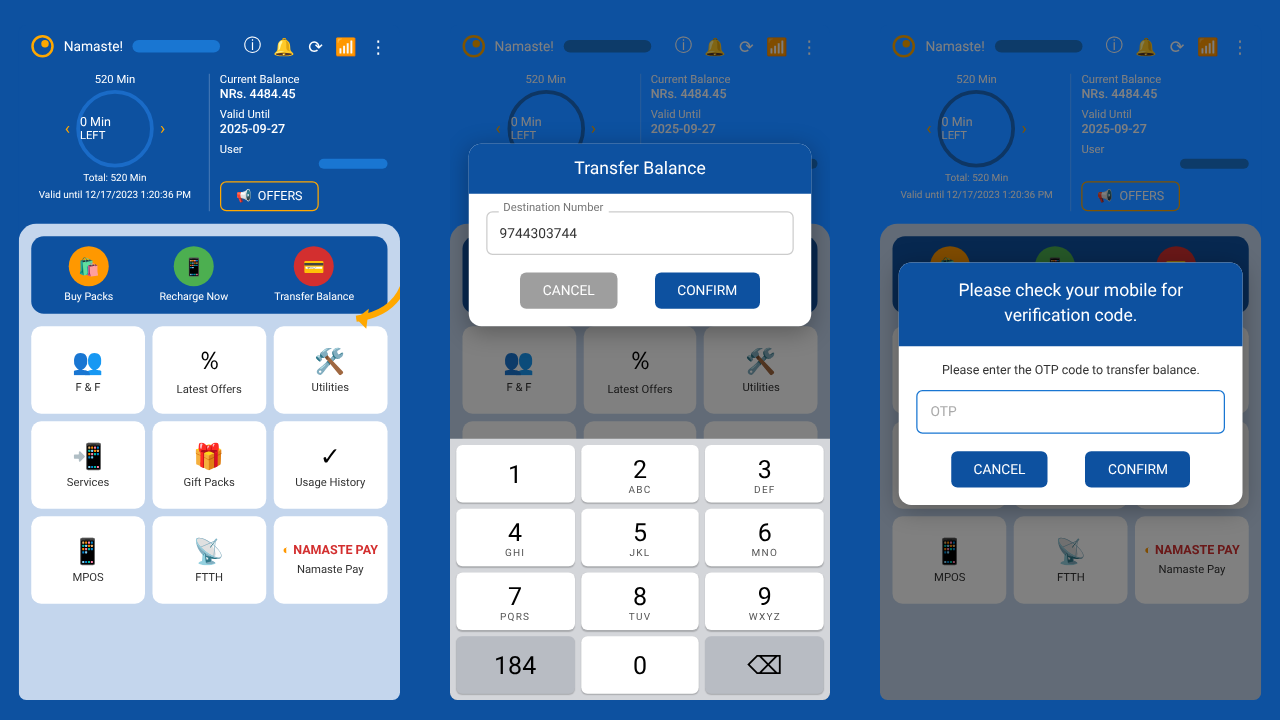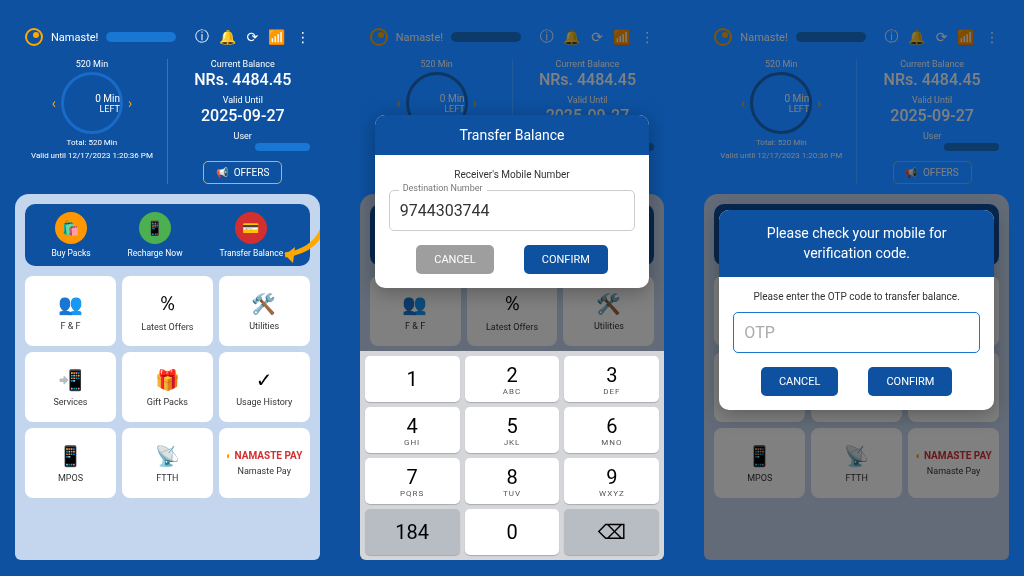--- a/index.html
+++ b/index.html
@@ -13,28 +13,28 @@
 .greeting{color:#fff;font-size:11px}
 .name-pill{width:70px;height:10px;background:#1976d2;border-radius:5px}
 .hdr-icons{margin-left:auto;display:flex;gap:10px;align-items:center}
 .hdr-icons span{color:#fff;font-size:14px;cursor:pointer}
 
 .top-section{display:flex;padding:5px 10px 10px}
 .dial-area{flex:1;display:flex;flex-direction:column;align-items:center;position:relative}
 .dial-top{color:#fff;font-size:9px;margin-bottom:3px}
 .dial-row{display:flex;align-items:center;gap:5px}
 .arr{color:#ffa800;font-size:14px;cursor:pointer}
-.dial{width:62px;height:62px;border:3px solid #1a6bc7;border-radius:50%;display:flex;flex-direction:column;align-items:flex-end;justify-content:center}
+.dial{width:62px;height:62px;border:3px solid #1a6bc7;border-radius:50%;display:flex;flex-direction:column;align-items:flex-start;justify-content:center}
 .dial .v{color:#fff;font-size:10px}
 .dial .l{color:#fff;font-size:9px}
 .dial-bot{color:#fff;font-size:8px;margin-top:4px;}
 .divider{width:1px;background:rgba(255,255,255,0.2);margin:0 8px}
-.balance{flex:1;text-align:center}
+.balance{flex:1;text-align:left}
 .balance .lbl{color:#fff;font-size:9px;margin-bottom:1px}
-.balance .val{color:#fff;font-size:16px;font-weight:500;margin-bottom:6px}
+.balance .val{color:#fff;font-size:10px;font-weight:500;margin-bottom:6px}
 .user-pill{width:55px;height:8px;background:#1976d2;border-radius:4px;margin-left:auto;margin-top:2px}
 .offers-btn{border:1.5px solid #ffa800;border-radius:5px;padding:5px 12px;color:#fff;font-size:10px;display:inline-flex;align-items:center;gap:5px;margin-top:10px;cursor:pointer}
 .offers-btn::before{content:"📢";font-size:10px}
 
 .content{flex:1;background:#c4d6ed;border-radius:14px 14px 0 0;padding:10px;overflow:hidden}
 .actions{background:#0d51a0;border-radius:10px;padding:8px;display:flex;justify-content:space-around;margin-bottom:10px}
 .action{display:flex;flex-direction:column;align-items:center;gap:4px;cursor:pointer}
 .action-ic{width:32px;height:32px;border-radius:50%;display:flex;align-items:center;justify-content:center;font-size:14px}
 .ic-orange{background:#ff9800}
 .ic-green{background:#4caf50}
@@ -50,21 +50,21 @@
 
 .arrow-curve{position:absolute;top:195px;right:-10px;width:60px;height:50px;z-index:10}
 .arrow-curve svg{width:100%;height:100%}
 
 .modal{position:absolute;top:95px;left:15px;right:15px;background:#fff;border-radius:10px;z-index:20;box-shadow:0 4px 20px rgba(0,0,0,0.3)}
 .modal-hd{background:#0d51a0;color:#fff;text-align:center;padding:12px;border-radius:10px 10px 0 0;font-size:14px}
 .modal-bd{padding:14px}
 .modal-lbl{font-size:10px;color:#333;text-align:center;margin-bottom:10px}
 .field{position:relative;margin-bottom:14px}
 .field-lbl{position:absolute;top:-7px;left:10px;background:#fff;padding:0 4px;font-size:9px;color:#777}
-.field-in{width:100%;padding:10px;border:1px solid #ccc;border-radius:5px;font-size:16px;color:#333}
+.field-in{width:100%;padding:10px;border:1px solid #ccc;border-radius:5px;font-size:11px;color:#333}
 .field.active .field-lbl{color:#ffa800}
 .field.active .field-in{border-color:#ffa800}
 .field.blue .field-in{border-color:#1976d2}
 .field-in::placeholder{color:#aaa}
 .modal-btns{display:flex;justify-content:center;gap:30px}
 .mbtn{padding:8px 18px;border-radius:5px;border:none;font-size:11px;color:#fff;cursor:pointer}
 .mbtn.cancel{background:#9e9e9e}
 .mbtn.cancel2{background:#0d51a0}
 .mbtn.confirm{background:#0d51a0}
 
@@ -262,21 +262,20 @@
         <div class="tile">
           <span class="np">NAMASTE PAY</span>
           <div class="tile-lb">Namaste Pay</div>
         </div>
       </div>
     </div>
 
   <div class="modal">
     <div class="modal-hd">Transfer Balance</div>
     <div class="modal-bd">
-      <div class="modal-lbl">Receiver's Mobile Number</div>
       <div class="field">
         <div class="field-lbl">Destination Number</div>
         <input class="field-in" value="9744303744" style="">
       </div>
       <div class="modal-btns">
         <button class="mbtn cancel">CANCEL</button>
         <button class="mbtn confirm">CONFIRM</button>
       </div>
     </div>
   </div>

